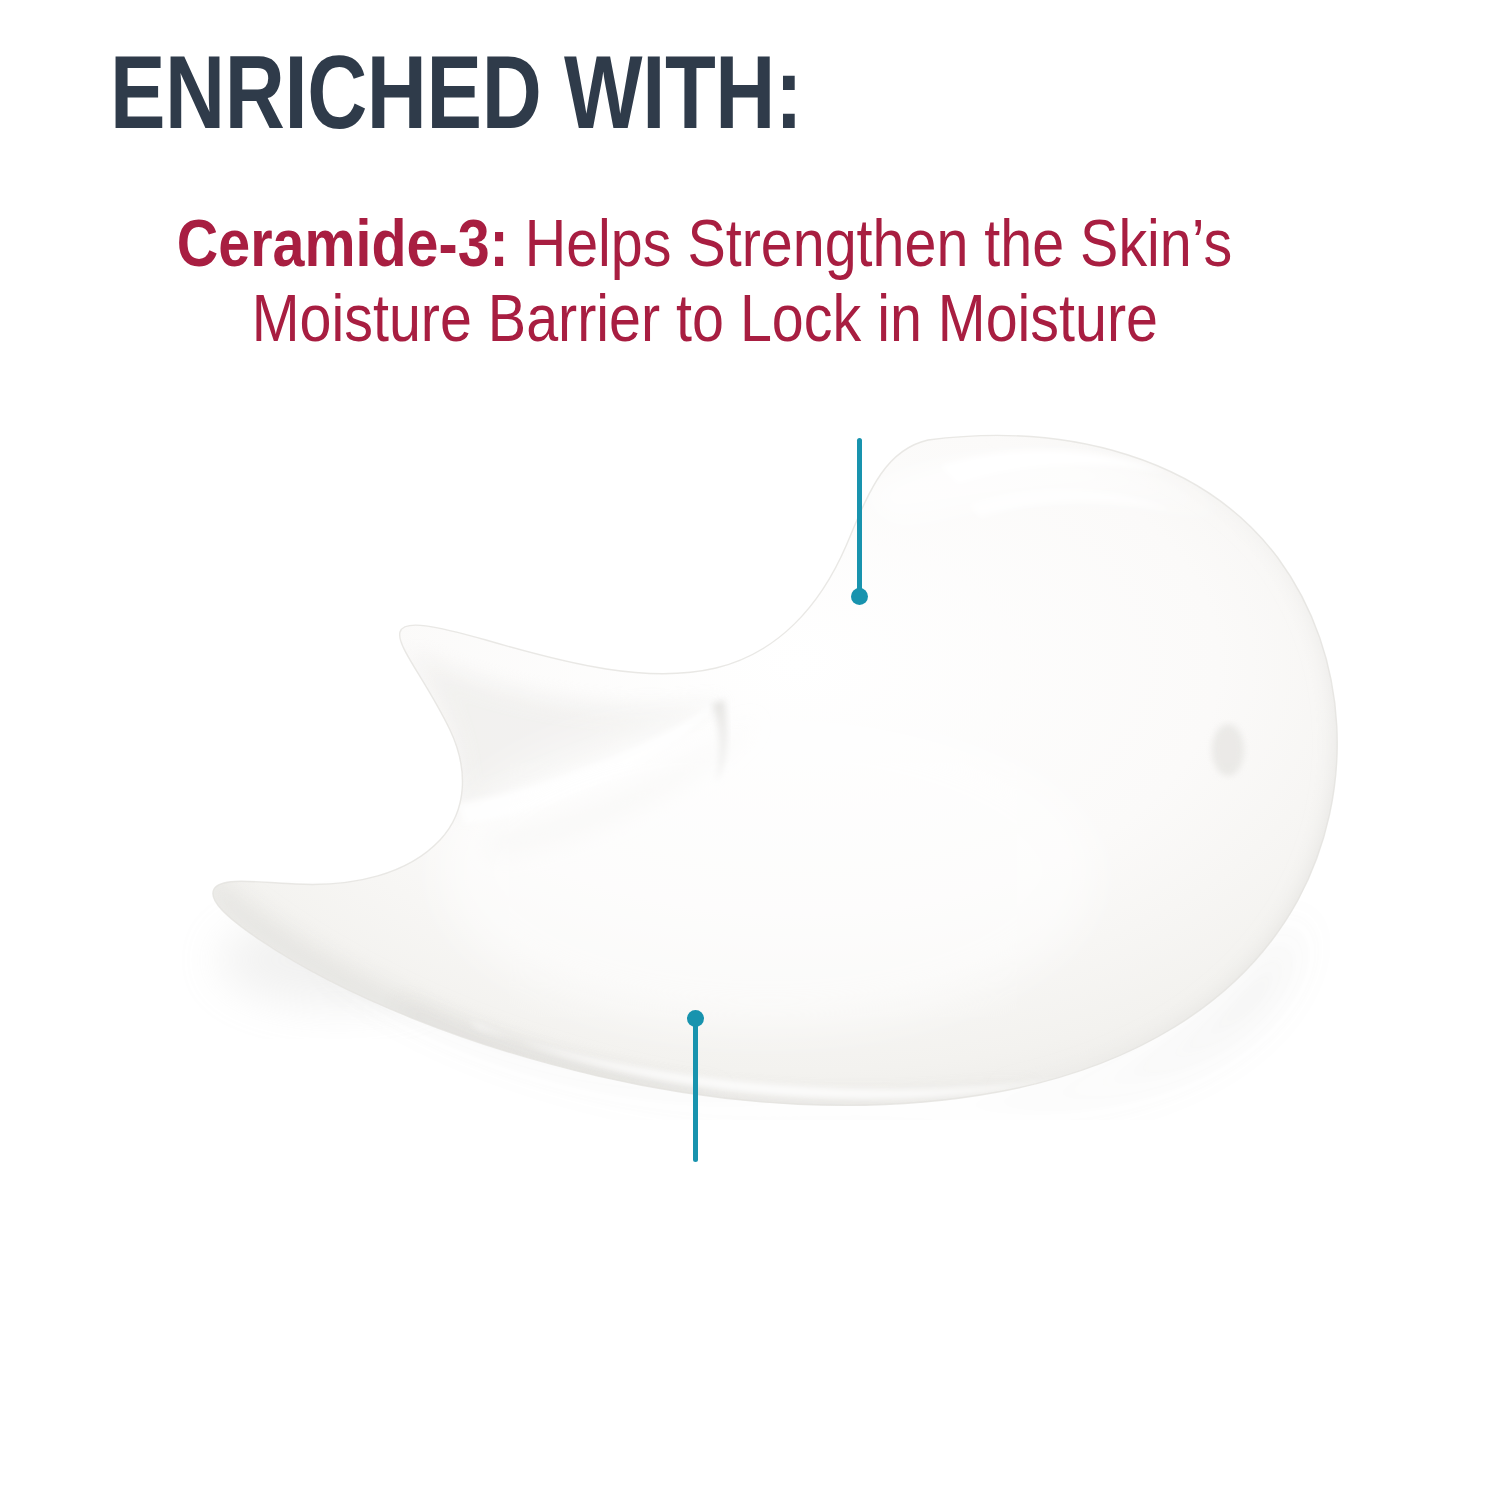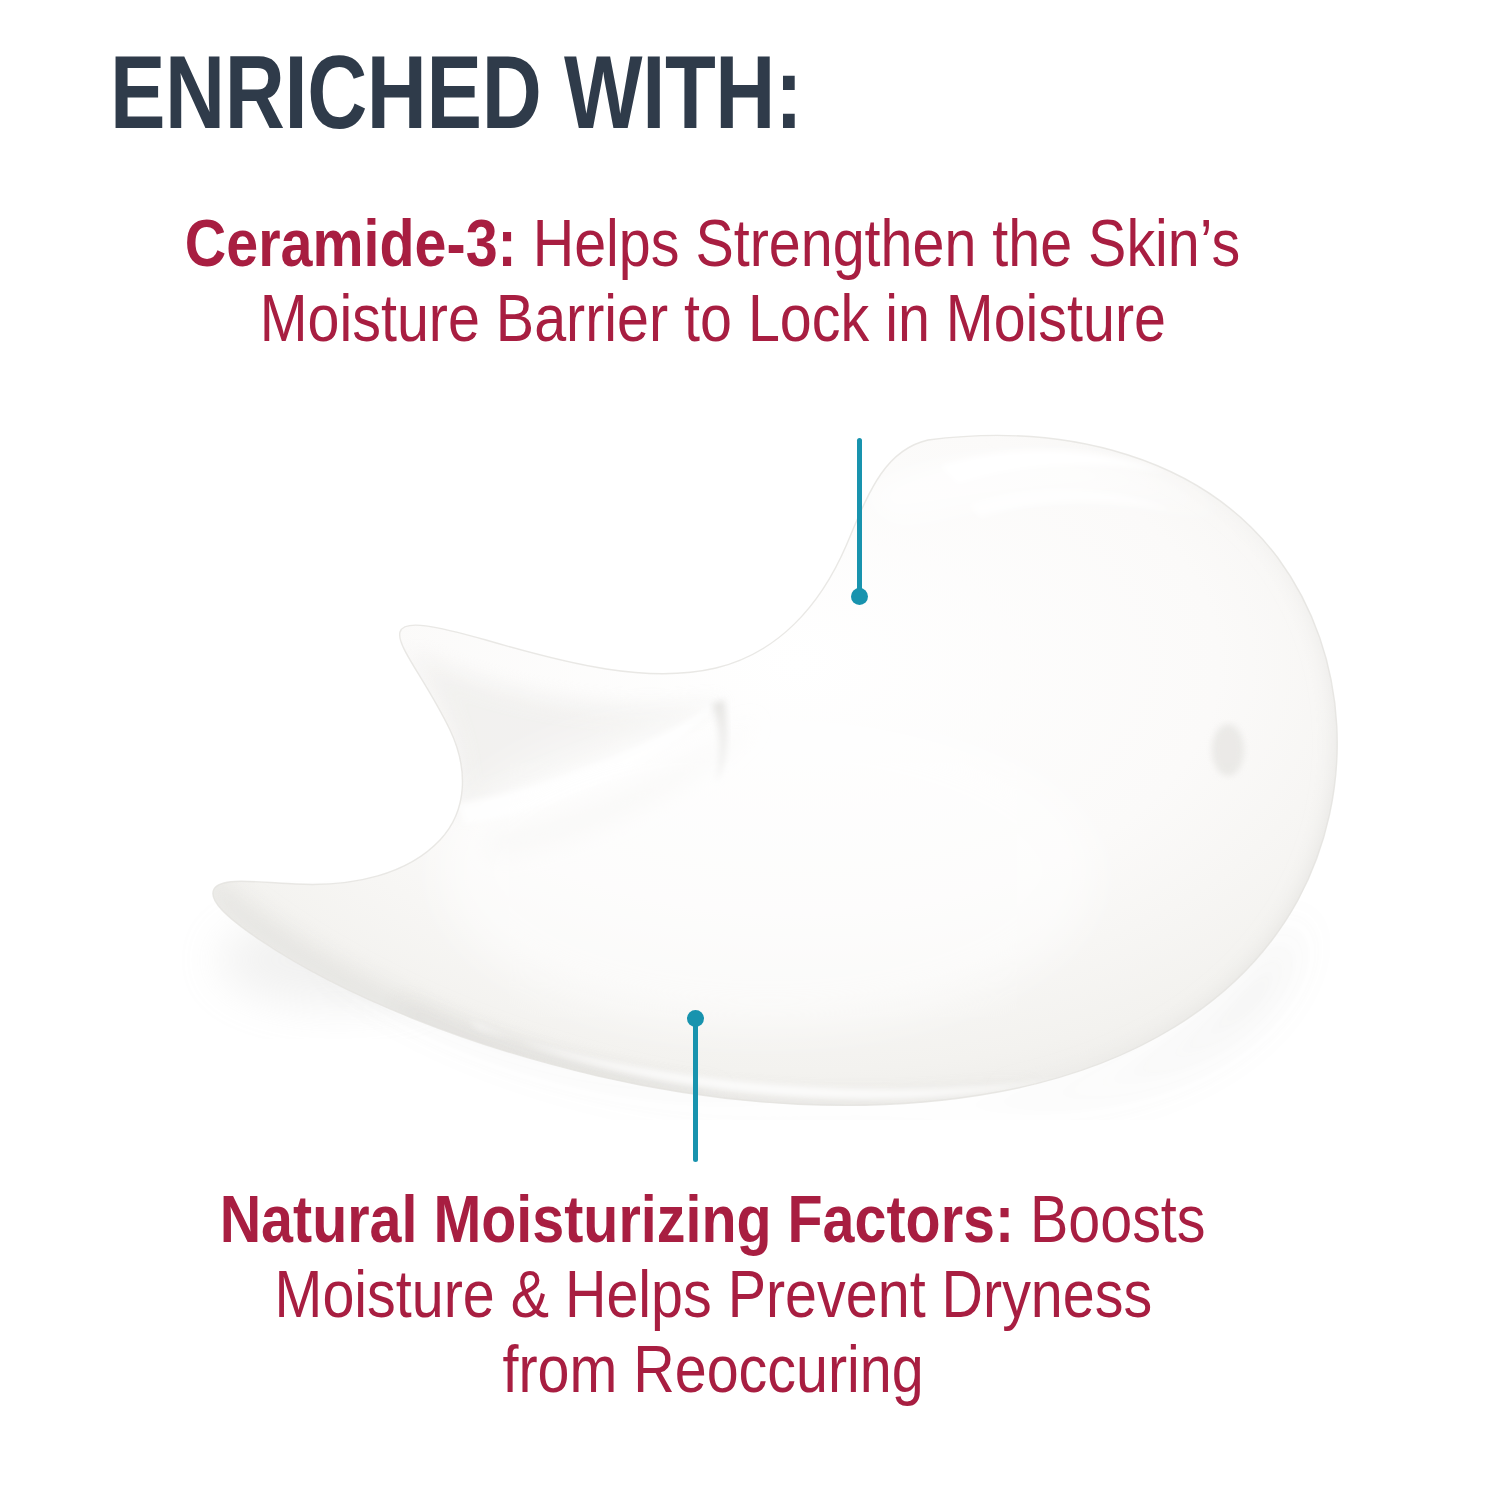--- a/index.html
+++ b/index.html
@@ -31,21 +31,21 @@
     letter-spacing: -0.5px;
     color: #2f3b4a;
     transform: scaleX(0.80);
     transform-origin: left top;
     white-space: nowrap;
   }
 
   
   .claim-block {
     position: absolute;
-    left: 8px;
+    left: 0;
     width: 1314px;
     text-align: center;
     color: #a81e41;
     font-size: 66px;
     line-height: 1.14;
     font-weight: 400;
   }
   .claim-block .ingredient {
     font-weight: 700;
   }
@@ -273,19 +273,14 @@
   <div class="pointer" id="pointer-nmf">
     <span class="stem"></span>
     <span class="dot"></span>
   </div>
 
   <div class="claim-block" id="claim-top">
     <div class="claim-inner"><span class="ingredient">Ceramide-3:</span><span> Helps Strengthen the Skin’s</span></div>
     <div class="claim-inner"><span>Moisture Barrier to Lock in Moisture</span></div>
   </div>
 
-  <div class="claim-block" id="claim-bottom">
-    <div class="claim-inner"><span class="ingredient">Natural Moisturizing Factors:</span><span> Boosts</span></div>
-    <div class="claim-inner"><span>Moisture &amp; Helps Prevent Dryness</span></div>
-    <div class="claim-inner"><span>from Reoccuring</span></div>
-  </div>
 
 </div>
 
 </body></html>

